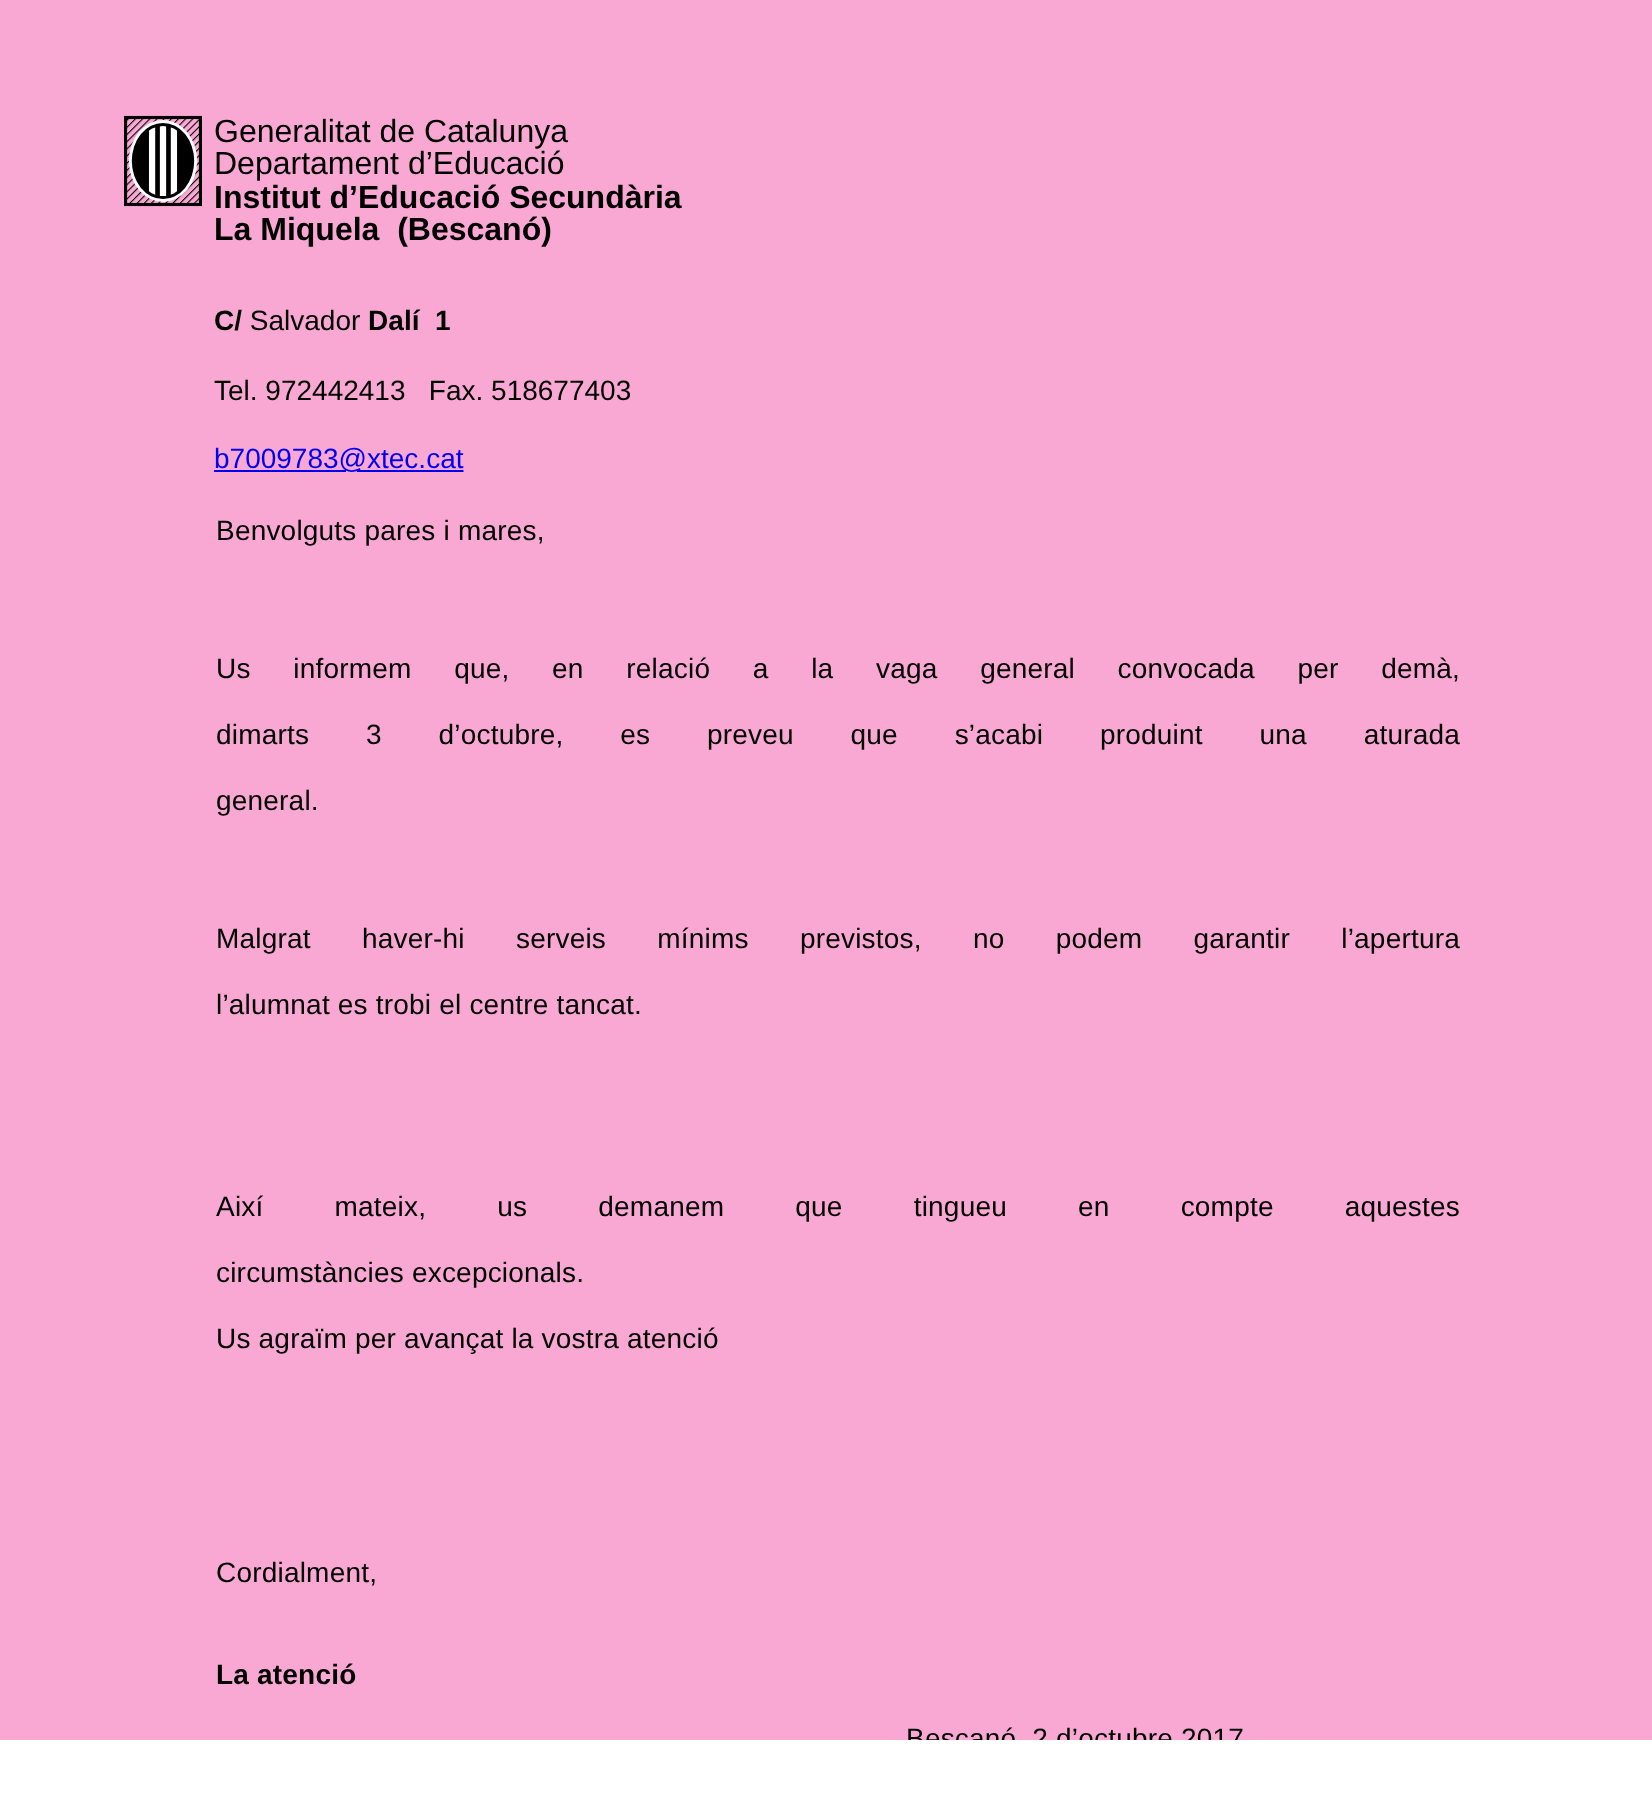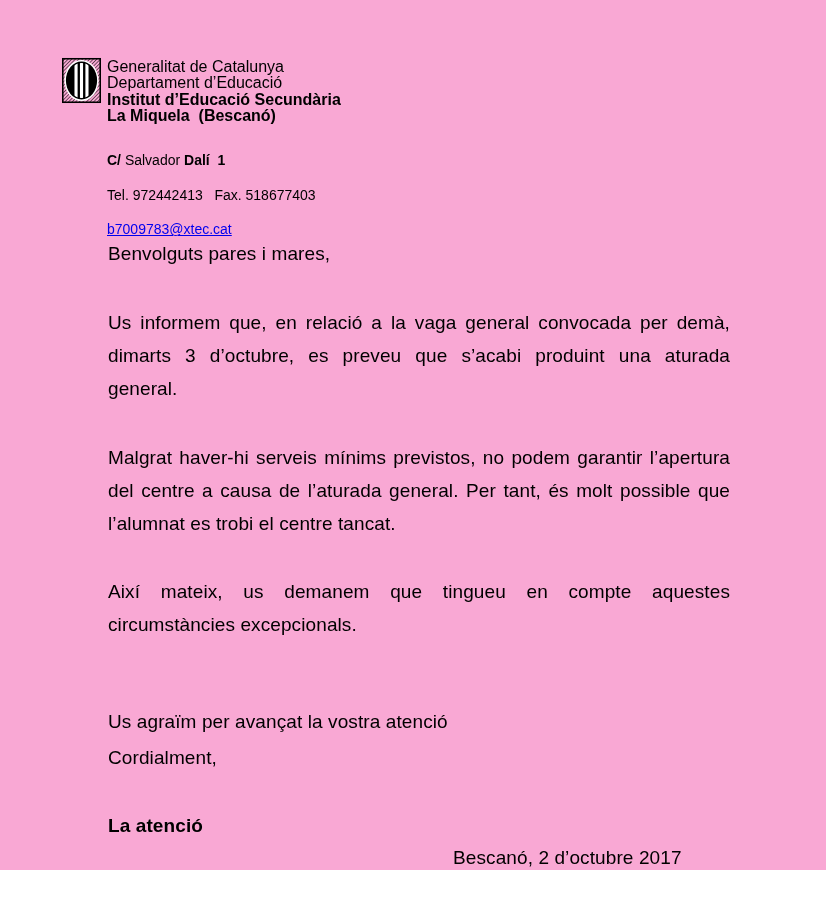--- a/index.html
+++ b/index.html
@@ -19,22 +19,23 @@
   .org-line { font-size:16px; line-height:16.4px; white-space:pre; }
   .bold { font-weight:bold; }
   .addr { margin-top:7px; font-size:14px; line-height:11.6px; white-space:pre; }
   .addr-line b { font-weight:bold; }
   .email-link { text-decoration:underline; cursor:pointer; }
 
   
   .bline, .para {
     position:absolute;
     left:108px; width:622px;
-    font-size:19px; line-height:33px;
+    font-size:14px; line-height:33px;
     letter-spacing:0.1px;
+    margin-top:12px;
   }
   .para .jl { text-align:justify; text-align-last:justify; }
   .sig { font-weight:bold; }
   .dateline { left:453px; width:auto; }
 </style>
 </head>
 <body>
 
 <div class="page">
 
@@ -76,31 +77,30 @@
   <main>
     <div class="bline" style="top:237px">Benvolguts pares i mares,</div>
 
     <div class="para" style="top:306px">
         <div class="jl">Us informem que, en relació a la vaga general convocada per demà,</div>
         <div class="jl">dimarts 3 d’octubre, es preveu que s’acabi produint una aturada</div>
         <div>general.</div>
       </div>
     <div class="para" style="top:441px">
         <div class="jl">Malgrat haver-hi serveis mínims previstos, no podem garantir l’apertura</div>
-        <div class="jl">del centre a causa de l’aturada general. Per tant, és molt possible que</div>
         <div>l’alumnat es trobi el centre tancat.</div>
       </div>
     <div class="para" style="top:575px">
         <div class="jl">Així mateix, us demanem que tingueu en compte aquestes</div>
         <div>circumstàncies excepcionals.</div>
       </div>
-    <div class="para" style="top:705px">
+    <div class="para" style="top:641px">
         <div>Us agraïm per avançat la vostra atenció</div>
       </div>
-    <div class="para" style="top:741px">
+    <div class="para" style="top:758px">
         <div>Cordialment,</div>
       </div>
 
     <div class="bline sig" style="top:809px">La atenció</div>
     <div class="bline dateline" style="top:841px">Bescanó, 2 d’octubre 2017</div>
   </main>
 
 </div>
 
 </body></html>

